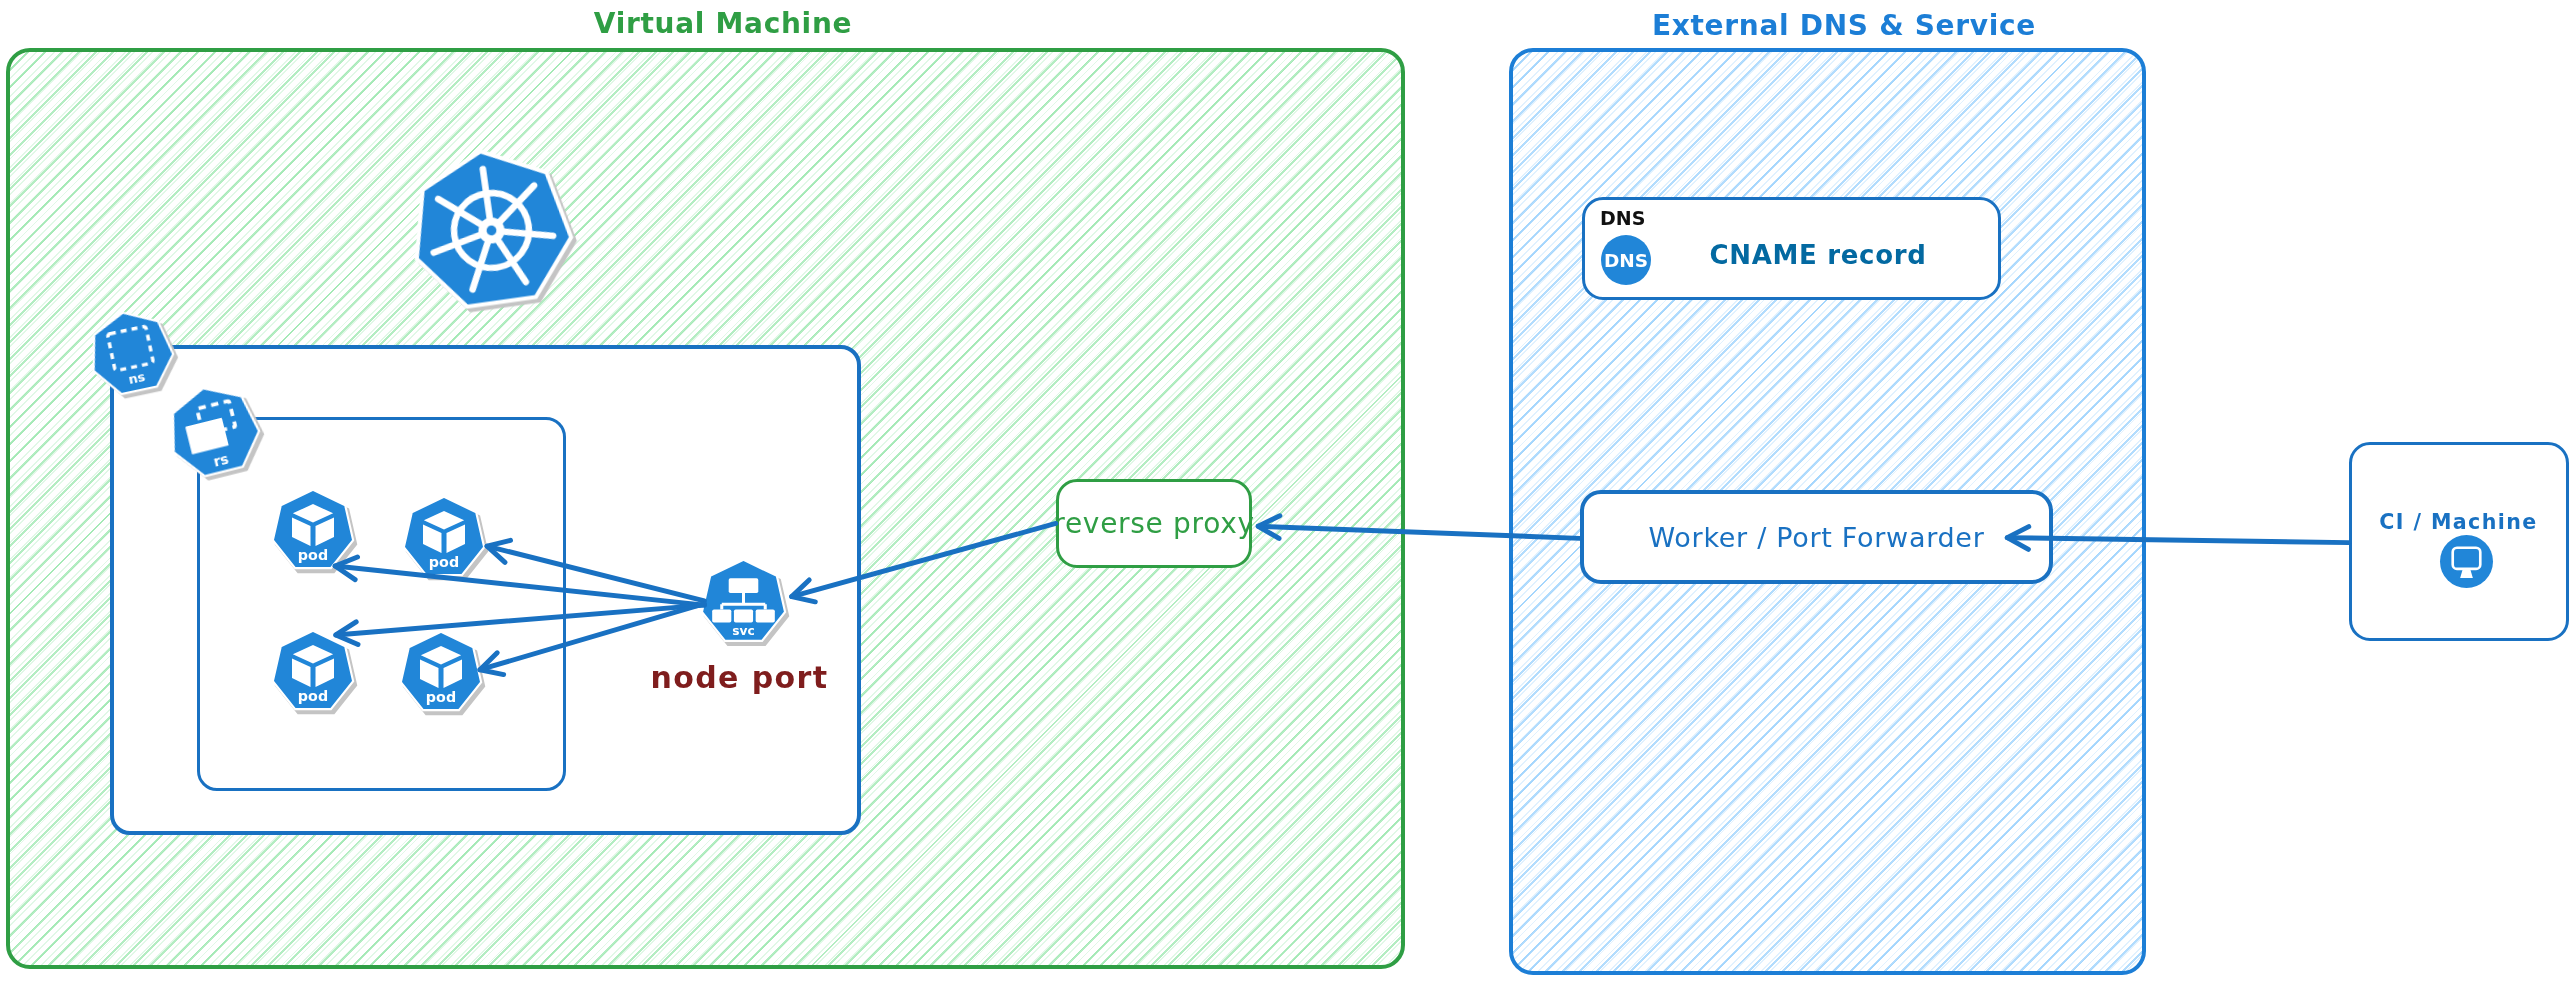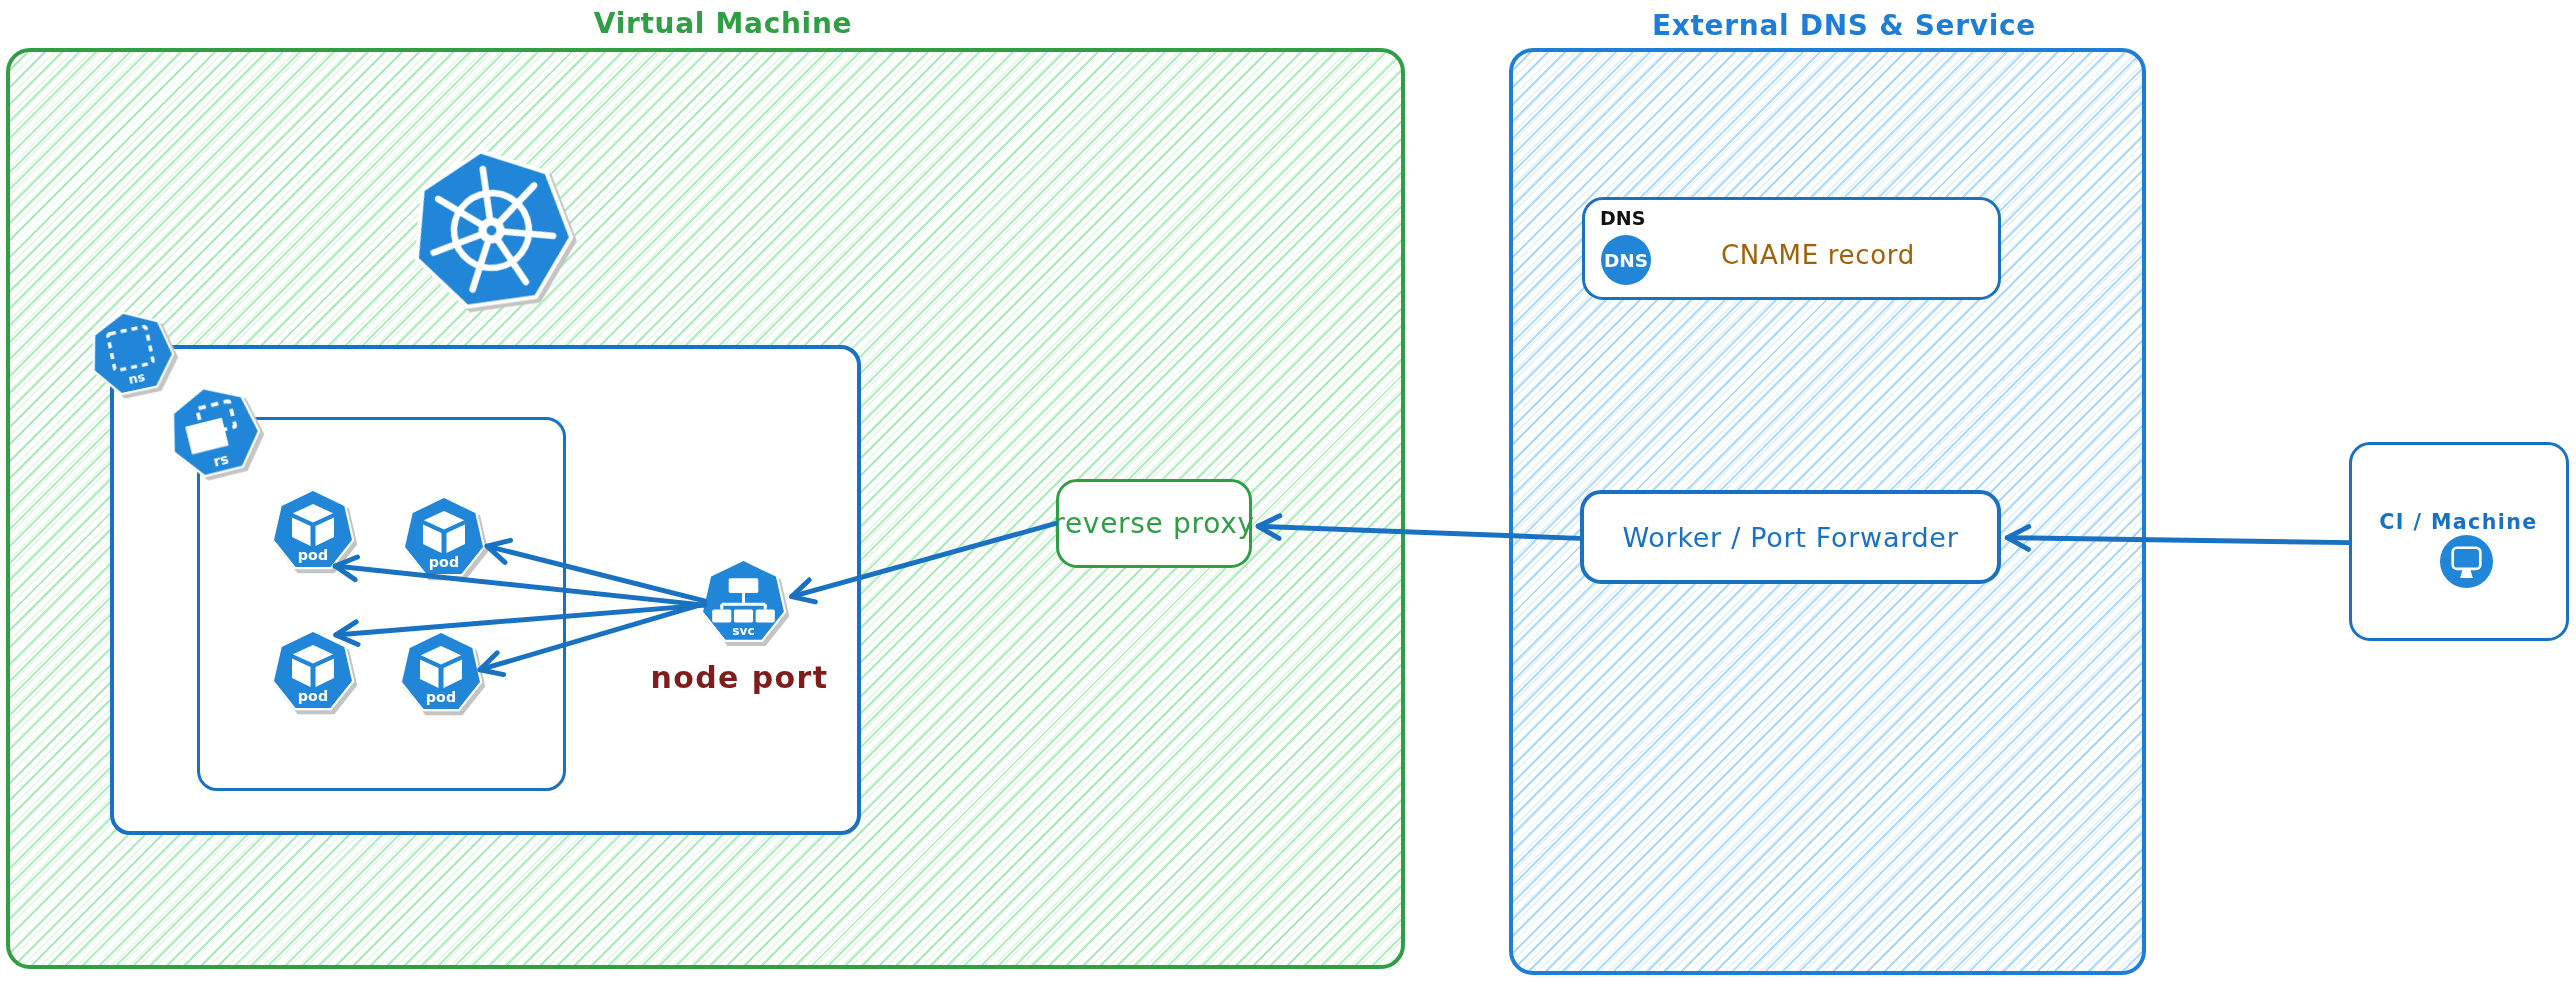--- a/index.html
+++ b/index.html
@@ -52,21 +52,21 @@
   .dns-tag{position:absolute;color:#111111;font-size:19px;font-weight:bold;z-index:4;}
   .badge-circle{
     position:absolute;background:#2186d8;border-radius:50%;display:flex;align-items:center;
     justify-content:center;color:#ffffff;font-weight:bold;z-index:4;
   }
   .ci-label{
     position:absolute;color:#1971c2;font-size:20.6px;font-weight:bold;letter-spacing:1.4px;
     text-align:center;z-index:4;white-space:nowrap;
   }
   .cname-label{
-    position:absolute;color:#a16207;font-size:26px;font-weight:normal;letter-spacing:0.7px;
+    position:absolute;color:#0369a1;font-size:26px;font-weight:bold;letter-spacing:0.7px;
     text-align:center;z-index:4;white-space:nowrap;
   }
   
   #edges{position:absolute;left:0;top:0;z-index:6;pointer-events:none;}
 </style>
 </head>
 <body>
 
 <div id="canvas">
 
@@ -170,21 +170,21 @@
     <span class="node-label">reverse proxy</span>
   </div>
 
   <div class="white-box node-box dns-box" style="left:1582px;top:197px;width:419px;height:103px;"></div>
   <div class="dns-tag" style="left:1600px;top:207px;">DNS</div>
   <div class="badge-circle" style="left:1601px;top:235px;width:50px;height:50px;font-size:18.5px;">
     <span>DNS</span>
   </div>
   <div class="cname-label" style="left:1676px;top:240px;width:284px;">CNAME record</div>
 
-  <div class="white-box node-box worker-box" style="left:1580px;top:490px;width:421px;height:94px;">
+  <div class="white-box node-box worker-box" style="left:1580px;top:490px;width:473px;height:94px;">
     <span class="node-label">Worker / Port Forwarder</span>
   </div>
 
   <div class="white-box node-box ci-box" style="left:2349px;top:442px;width:220px;height:199px;"></div>
   <div class="ci-label" style="left:2359px;top:510px;width:199px;">CI / Machine</div>
   <div class="badge-circle" style="left:2440px;top:535px;width:53px;height:53px;">
     <svg width="53" height="53" viewBox="0 0 100 100">
       <rect x="24" y="24" width="52" height="40" rx="8" fill="none" stroke="#ffffff" stroke-width="5"></rect>
       <path d="M43,64 L38,81 L62,81 L57,64 Z" fill="#ffffff"></path>
     </svg>

